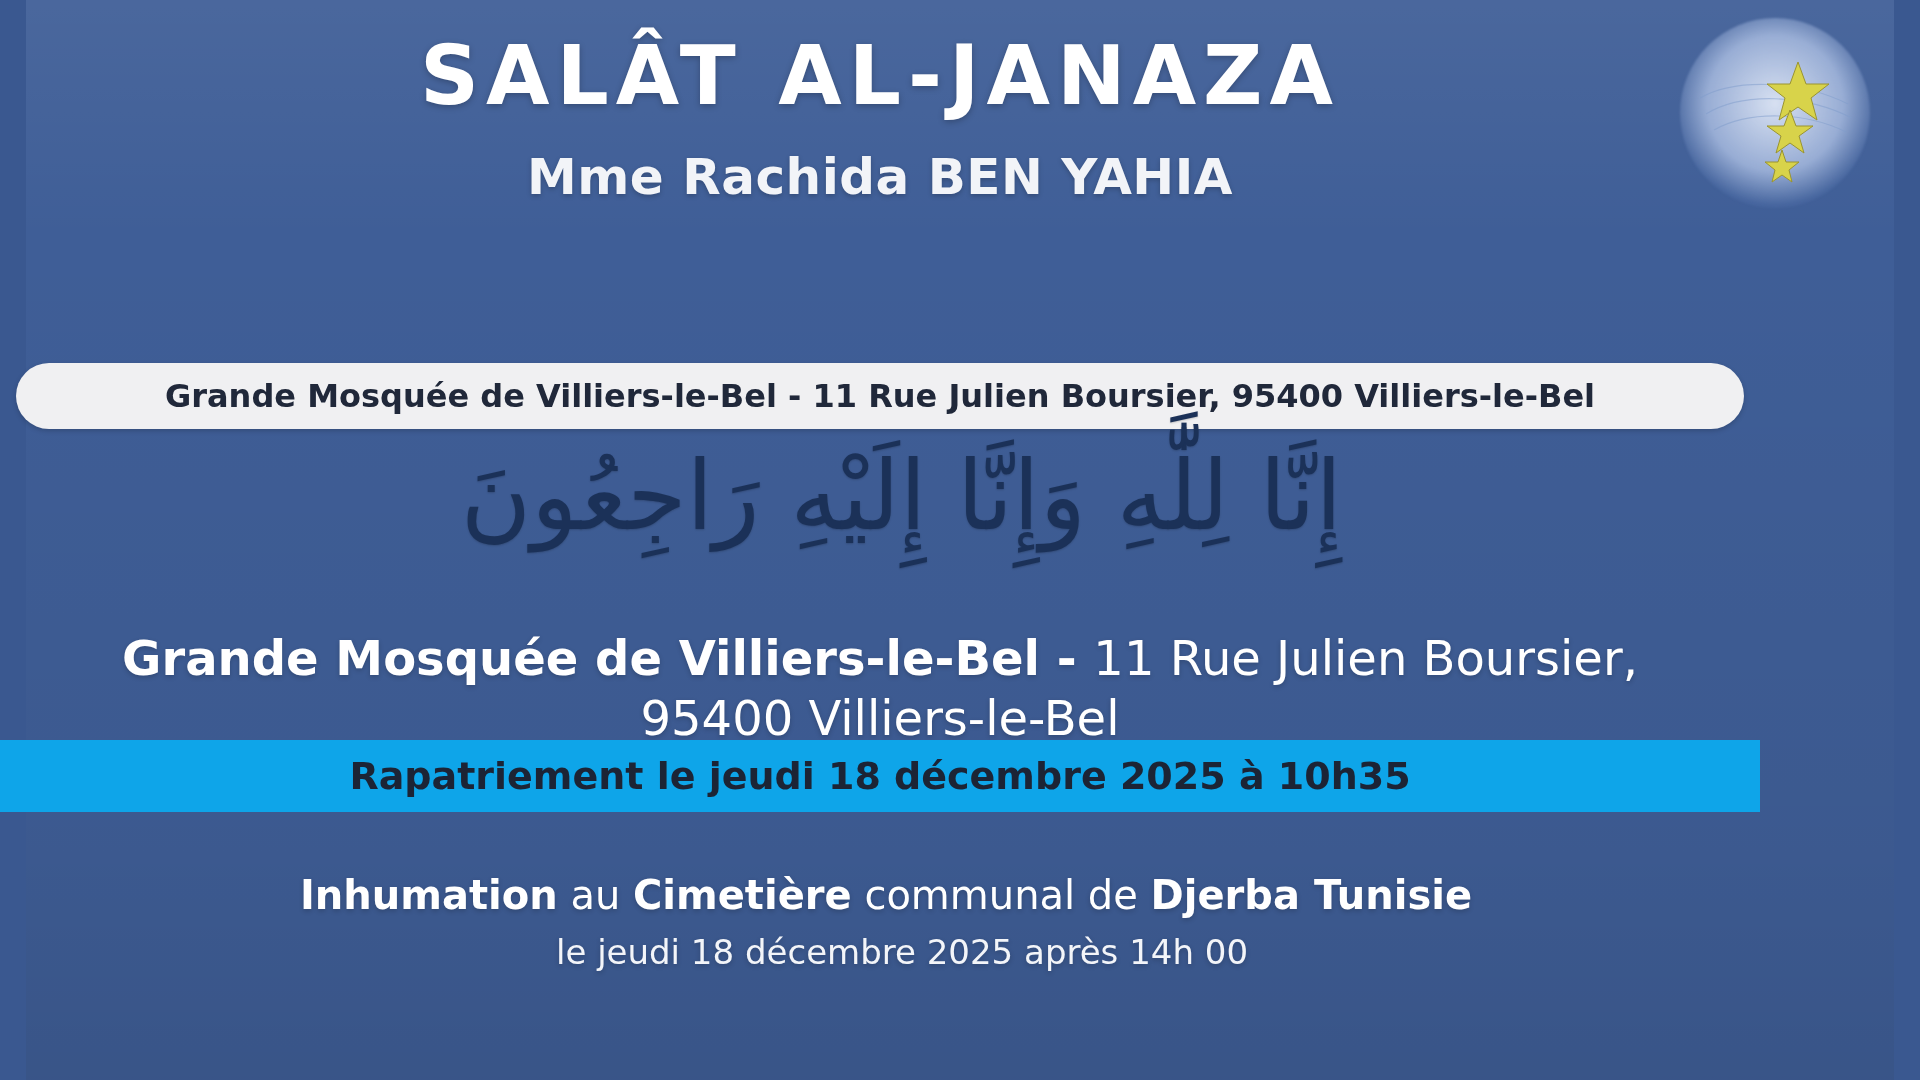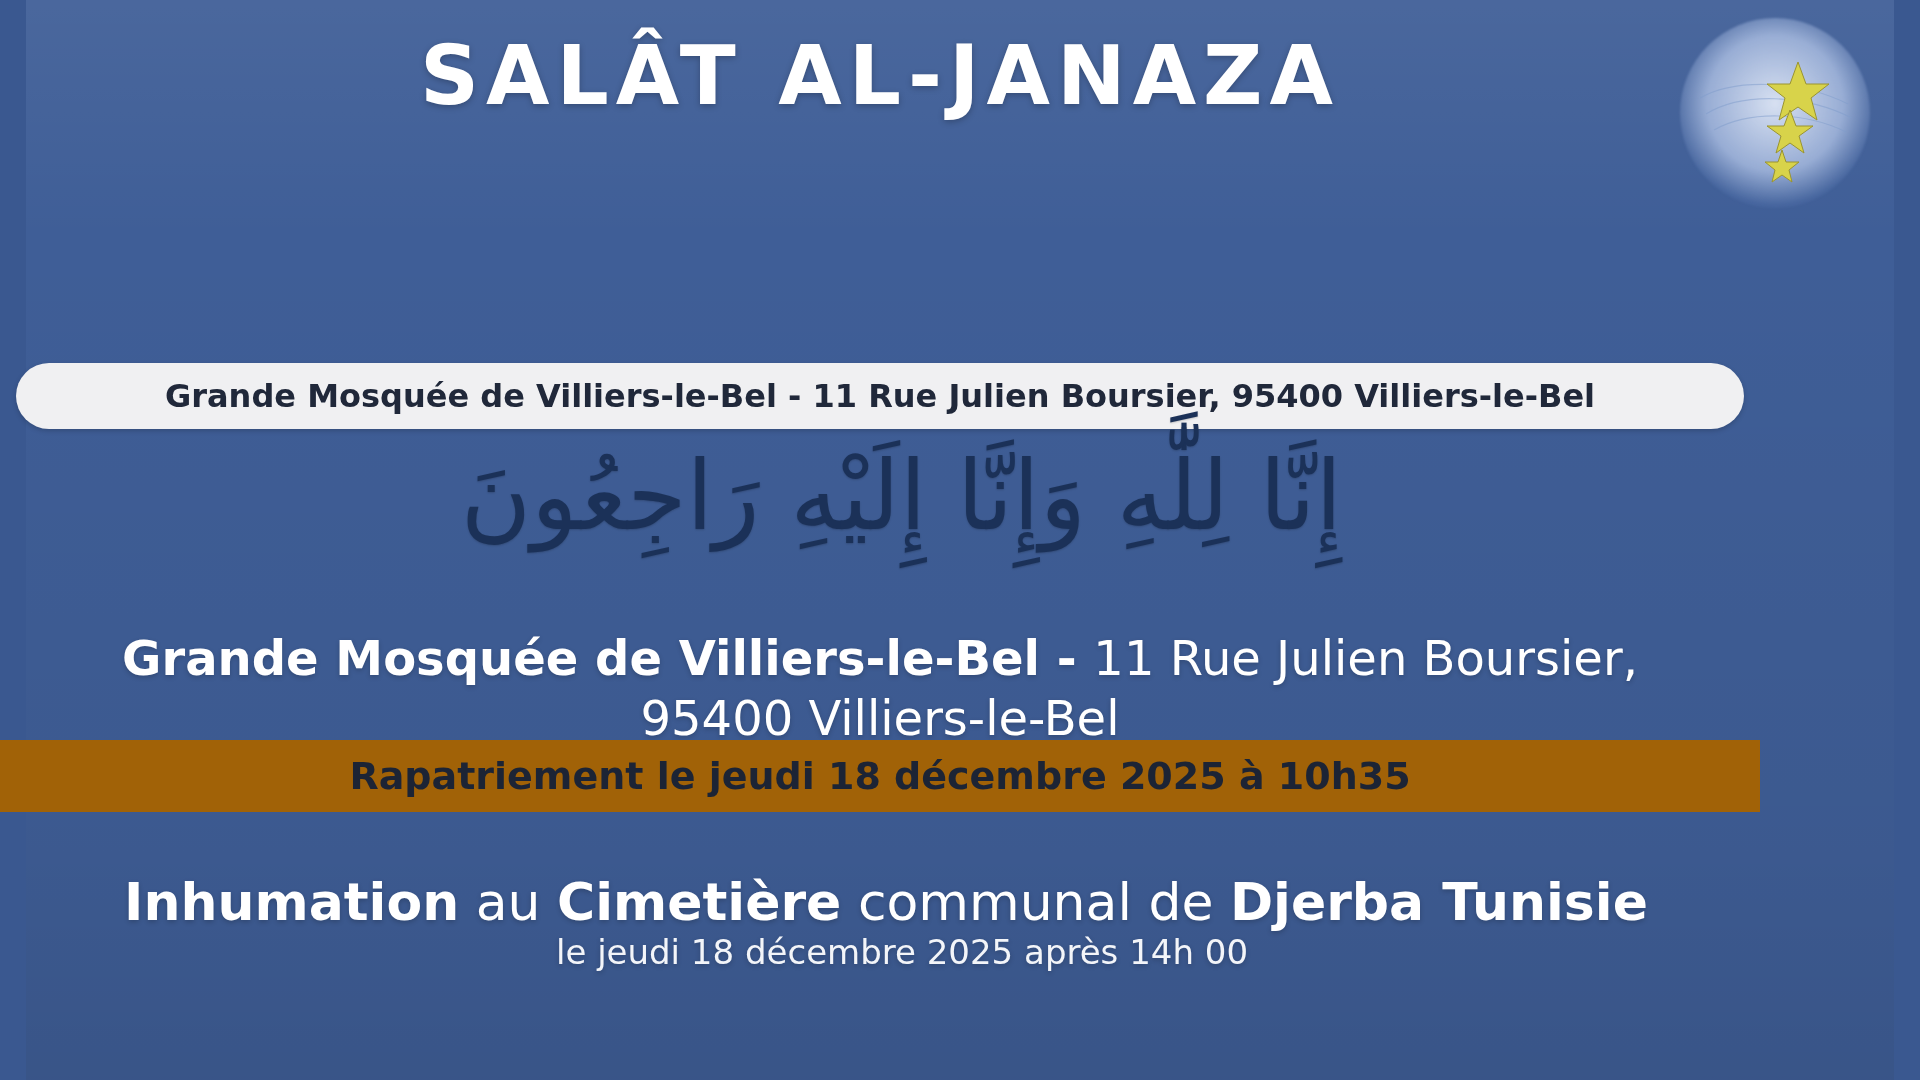--- a/index.html
+++ b/index.html
@@ -129,37 +129,37 @@
   .venue .light {
     font-weight: normal;
   }
 
   .band {
     position: absolute;
     top: 740px;
     left: 0;
     right: 0;
     height: 72px;
-    background: #a16207;
+    background: #0ea5e9;
     display: flex;
     align-items: center;
     justify-content: center;
     color: #1c2435;
     font-size: 38px;
     font-weight: bold;
   }
 
   .burial {
     position: absolute;
     top: 872px;
     left: 0;
     right: 0;
     text-align: center;
     color: #ffffff;
-    font-size: 52px;
+    font-size: 40px;
     font-weight: bold;
     text-shadow: 0 2px 5px rgba(0,0,0,0.2);
     padding-left: 12px;
   }
   .burial .normal { font-weight: normal; }
   .burial-sub {
     position: absolute;
     top: 932px;
     left: 0;
     right: 0;
@@ -207,20 +207,21 @@
       <g fill="#d8d34a" stroke="#9a9430" stroke-width="1">
         <polygon points="118,44 126,66 149,66 131,80 137,102 118,89 99,102 105,80 87,66 110,66"></polygon>
         <polygon points="110,92 116,108 133,108 119,118 124,135 110,125 96,135 101,118 87,108 104,108"></polygon>
         <polygon points="102,132 106,144 119,144 109,152 112,164 102,157 92,164 95,152 85,144 98,144"></polygon>
       </g>
     </svg>
   </div>
 
   <div class="content">
     <div class="title">SALÂT AL-JANAZA</div>
+    <div class="subtitle">Mme Rachida BEN YAHIA</div>
 
 
     <div class="pill pill-2">
       <span>Grande Mosquée de Villiers-le-Bel - 11 Rue Julien Boursier, 95400 Villiers-le-Bel</span>
     </div>
 
     <div class="arabic">إِنَّا لِلَّٰهِ وَإِنَّا إِلَيْهِ رَاجِعُونَ</div>
 
     <div class="venue">
       <span>Grande Mosquée de Villiers-le-Bel - </span><span class="light">11 Rue Julien Boursier,</span><br>

